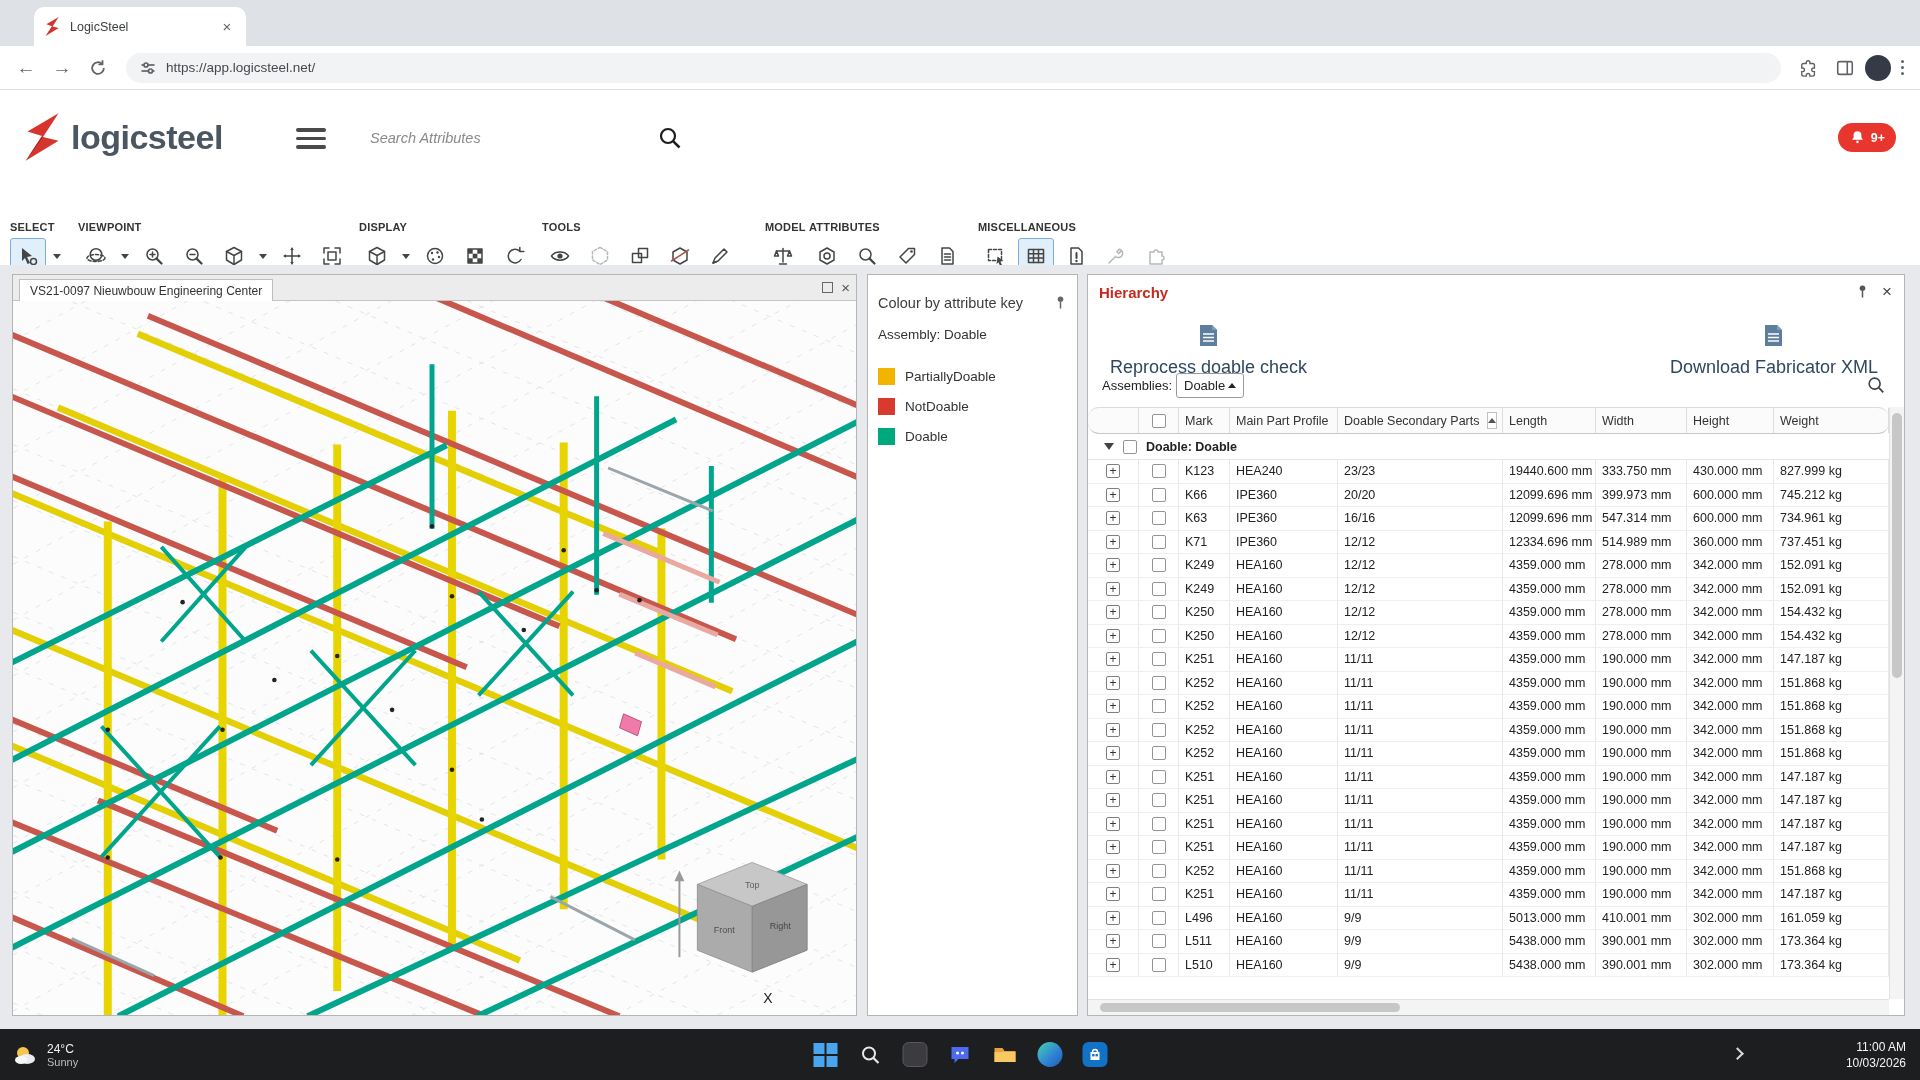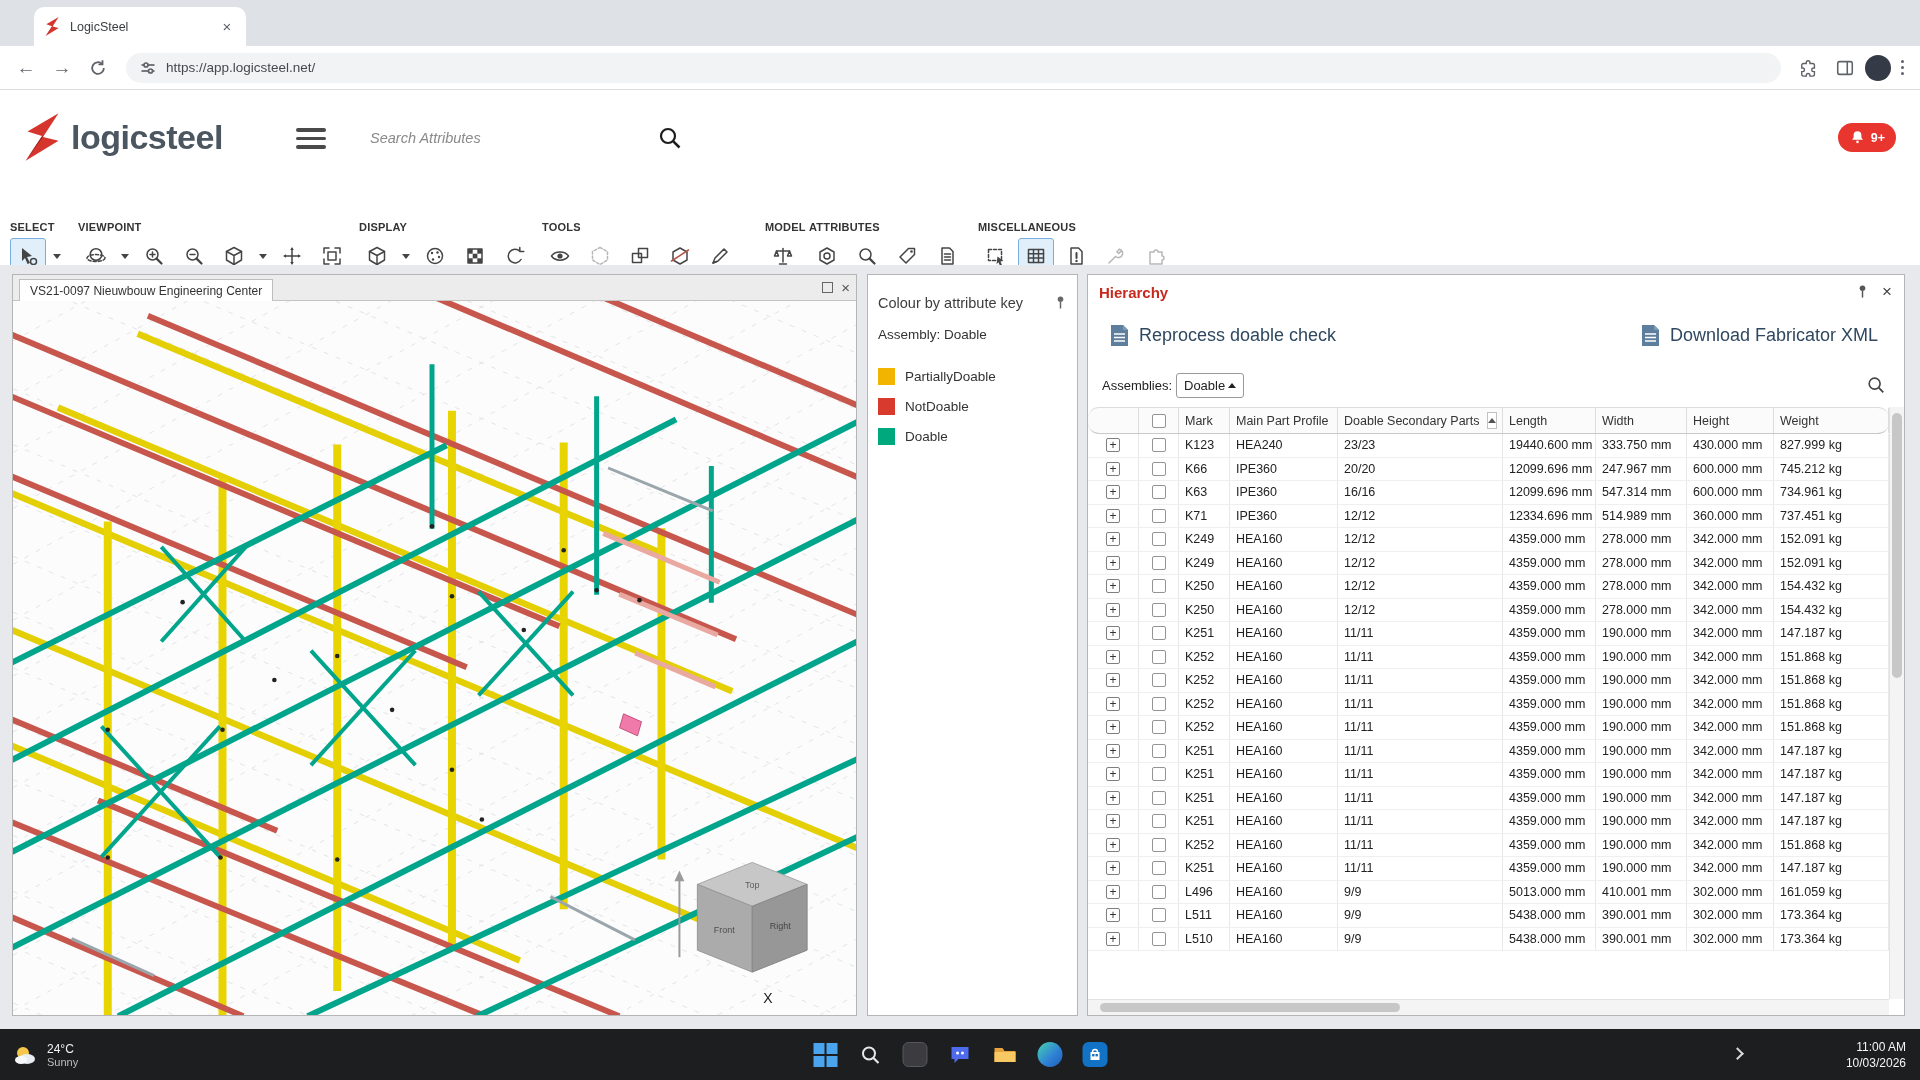--- a/index.html
+++ b/index.html
@@ -65,21 +65,21 @@
   .legend-item { display:flex; align-items:center; gap:10px; }
   .legend-swatch { width:17px; height:17px; display:inline-block; }
   .legend-label { font-size:13.5px; color:#333; }
 
   .hierarchy-panel { left:1087px; top:9px; width:818px; height:742px; overflow:hidden; }
   .hx-header { position:absolute; top:0; left:0; right:0; height:34px; }
   .hx-title { position:absolute; left:11px; top:9px; font-size:15px; font-weight:bold; color:#c62a1d; }
   .hx-header-icons { position:absolute; right:12px; top:8px; display:flex; gap:13px; align-items:center; color:#555; }
   .hx-close { font-size:17px; line-height:1; cursor:pointer; color:#444; }
   .hx-actions { position:absolute; top:46px; left:0; right:0; height:36px; }
-  .hx-action { position:absolute; display:flex; align-items:center; gap:10px; font-size:18px; color:#2f4860; cursor:pointer; }
+  .hx-action { position:absolute; display:flex; align-items:center; gap:10px; font-size:18px; color:#2f4860; cursor:pointer;flex-direction:column; }
   .hx-action.left { left:22px; top:3px; }
   .hx-action.right { right:26px; top:3px; }
   .hx-filter-row { position:absolute; top:96px; left:0; right:0; height:30px; }
   .hx-assemblies-label { position:absolute; left:14px; top:7px; font-size:13px; color:#222; }
   .hx-dropdown { position:absolute; left:88px; top:2px; width:68px; height:25px; border:1px solid #999; border-radius:3px; background:#fff; display:flex; align-items:center; justify-content:space-between; padding:0 7px; cursor:pointer; }
   .hx-dropdown-value { font-size:13px; color:#222; }
   .tri-up { width:0; height:0; border-left:4px solid transparent; border-right:4px solid transparent; border-bottom:5px solid #222; }
   .hx-search { position:absolute; right:18px; top:4px; cursor:pointer; }
 
   .h-table { position:absolute; left:0; right:15px; top:132px; bottom:16px; overflow:hidden; font-size:12.5px;
@@ -675,20 +675,25 @@
               <span>Doable Secondary Parts</span>
               <span class="sort-box">
                   <span class="tri-up"></span>
                 </span>
             </div>
             <div class="h-cell">Length</div>
             <div class="h-cell">Width</div>
             <div class="h-cell">Height</div>
             <div class="h-cell">Weight</div>
           </div>
+          <div class="h-group">
+            <span class="grp-caret"></span>
+            <span class="cbx"></span>
+            <span>Doable: Doable</span>
+          </div>
           <div class="h-body">
               <div class="h-row">
     <div class="h-cell c-center">
                   <span class="plusbox">+</span>
                 </div>
     <div class="h-cell c-center">
                   <span class="cbx"></span>
                 </div>
     <div class="h-cell">K123</div>
     <div class="h-cell">HEA240</div>
@@ -702,21 +707,21 @@
     <div class="h-cell c-center">
                   <span class="plusbox">+</span>
                 </div>
     <div class="h-cell c-center">
                   <span class="cbx"></span>
                 </div>
     <div class="h-cell">K66</div>
     <div class="h-cell">IPE360</div>
     <div class="h-cell">20/20</div>
     <div class="h-cell">12099.696 mm</div>
-    <div class="h-cell">247.967 mm</div>
+    <div class="h-cell">399.973 mm</div>
     <div class="h-cell">600.000 mm</div>
     <div class="h-cell">745.212 kg</div>
   </div>
               <div class="h-row">
     <div class="h-cell c-center">
                   <span class="plusbox">+</span>
                 </div>
     <div class="h-cell c-center">
                   <span class="cbx"></span>
                 </div>

